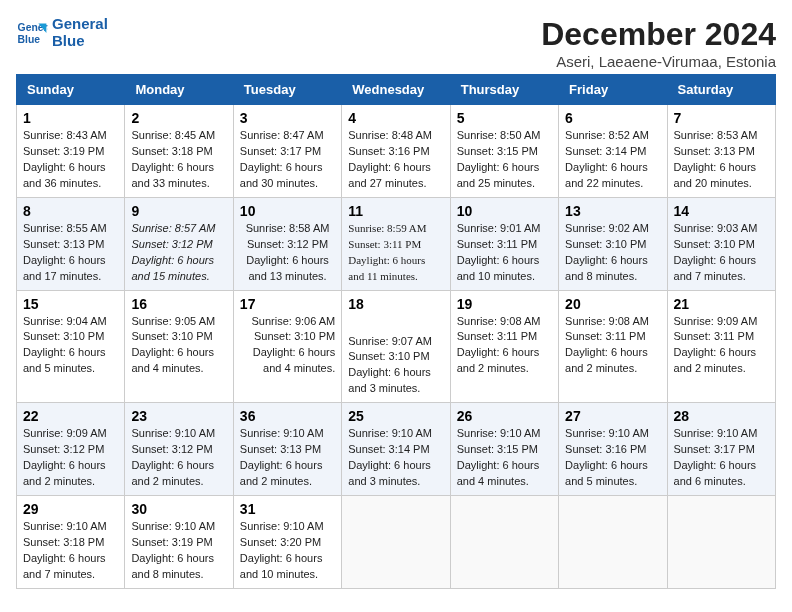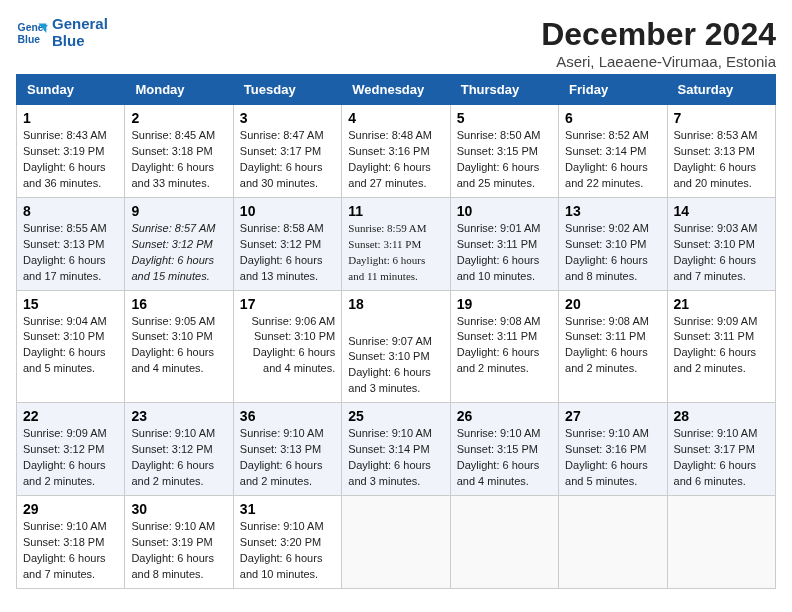--- a/index.html
+++ b/index.html
@@ -157,21 +157,21 @@
 Daylight: 6 hours and 17 minutes.</div>
         </td>
         <td>
           <span class="day-num">9</span>
           <div class="cell-text" style="white-space: pre-line; font-style: italic;">Sunrise: 8:57 AM
 Sunset: 3:12 PM
 Daylight: 6 hours and 15 minutes.</div>
         </td>
         <td>
           <span class="day-num">10</span>
-          <div class="cell-text" style="white-space: pre-line;">Sunrise: 8:58 AM
+          <div class="cell-text" style="white-space: pre-line; text-align: center;">Sunrise: 8:58 AM
 Sunset: 3:12 PM
 Daylight: 6 hours and 13 minutes.</div>
         </td>
         <td>
           <span class="day-num">11</span>
           <div class="cell-text" style="white-space: pre-line; font-family: Liberation Serif, serif;">Sunrise: 8:59 AM
 Sunset: 3:11 PM
 Daylight: 6 hours and 11 minutes.</div>
         </td>
         <td>

